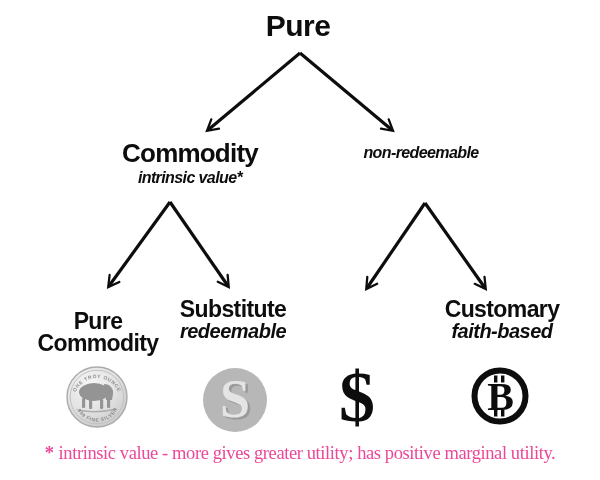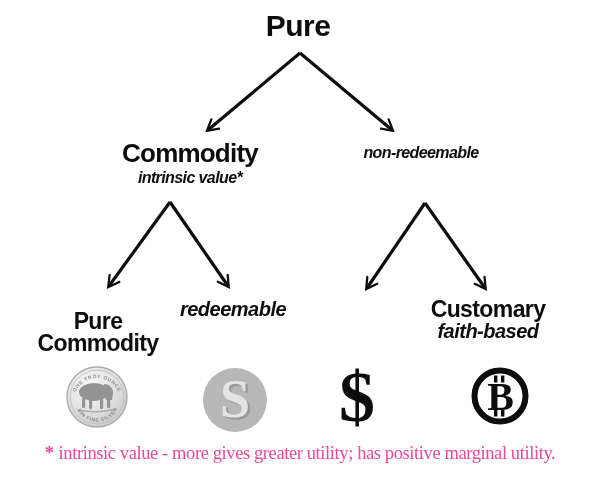--- a/index.html
+++ b/index.html
@@ -99,27 +99,28 @@
   <div class="node" style="left:421px;top:141px;">
     <div class="lvl2-sub">non-redeemable</div>
   </div>
 
   <div class="node" style="left:98px;top:310px;">
     <div class="lvl3-label">Pure</div>
     <div class="lvl3-label">Commodity</div>
   </div>
 
   <div class="node" style="left:233px;top:298px;">
+    <div class="lvl3-label">Substitute</div>
     <div class="lvl3-sub">redeemable</div>
   </div>
 
   <div class="node" style="left:354px;top:298px;">
   </div>
 
-  <div class="node" style="left:488px;top:298px;text-align:center;">
+  <div class="node" style="left:502px;top:298px;text-align:center;">
     <div class="lvl3-label">Customary</div>
     <div class="lvl3-sub">faith-based</div>
   </div>
 
   <div class="dollar">$</div>
 
   <div class="footnote">
     <span class="marker">*</span><span>intrinsic value - more gives greater utility; has positive marginal utility.</span>
   </div>
 

